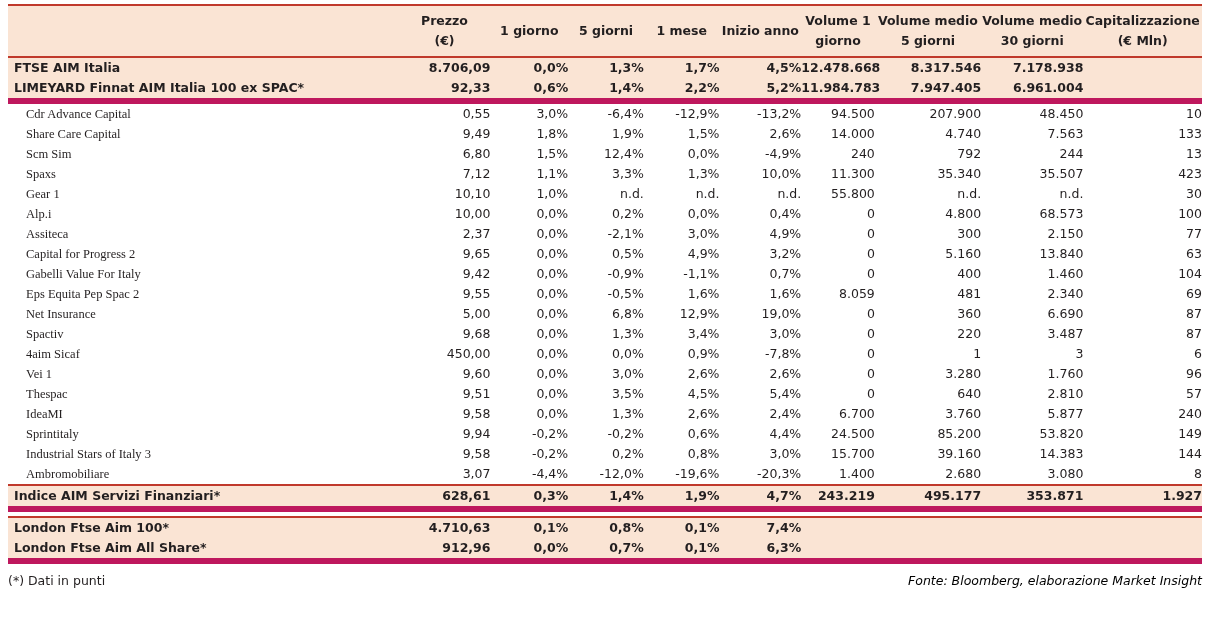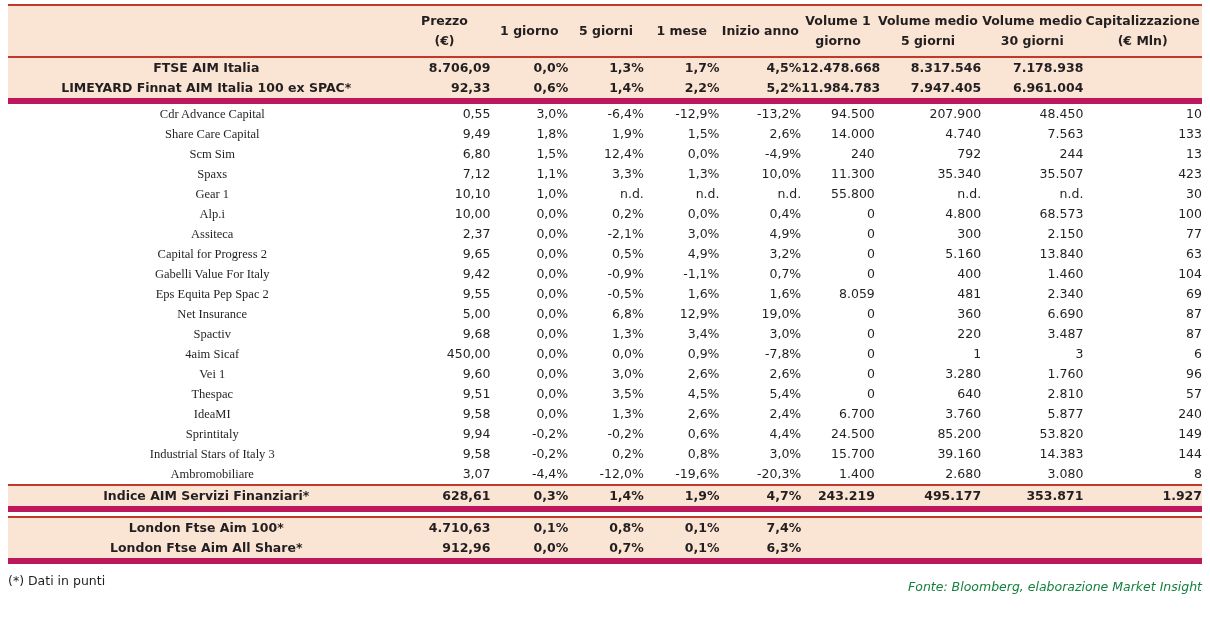--- a/index.html
+++ b/index.html
@@ -63,21 +63,21 @@
     border-bottom: 2px solid #c0392b;
   }
 
   tbody td {
     text-align: right;
     padding: 0 8px 0 0;
     height: 20px;
     box-sizing: border-box;
   }
   tbody td.name {
-    text-align: center;
+    text-align: left;
     padding-left: 6px;
   }
   tbody td.name.indent {
     padding-left: 18px;
     font-family: Liberation Serif, serif;
   }
   tr.index-row td {
     background: #fae4d4;
     font-weight: bold;
   }
@@ -95,26 +95,26 @@
     background: #ffffff;
     padding: 0;
   }
   .footer {
     width: 1194px;
     margin: 0 auto;
     display: flex;
     justify-content: space-between;
     align-items: center;
     font-size: 12.5px;
-    padding-top: 3px;
+    padding-top: 9px;
     box-sizing: border-box;
     gap: 48px;
   }
   .footer .note { color: #231f20; }
-  .footer .source { font-style: italic; color: #15803d; margin-top: 12px; }
+  .footer .source { font-style: italic; color: #000000; }
 </style>
 </head>
 <body>
 
 <div class="sheet">
 
   <table class="market">
     <colgroup>
       <col class="c-name">
       <col class="c-num">

